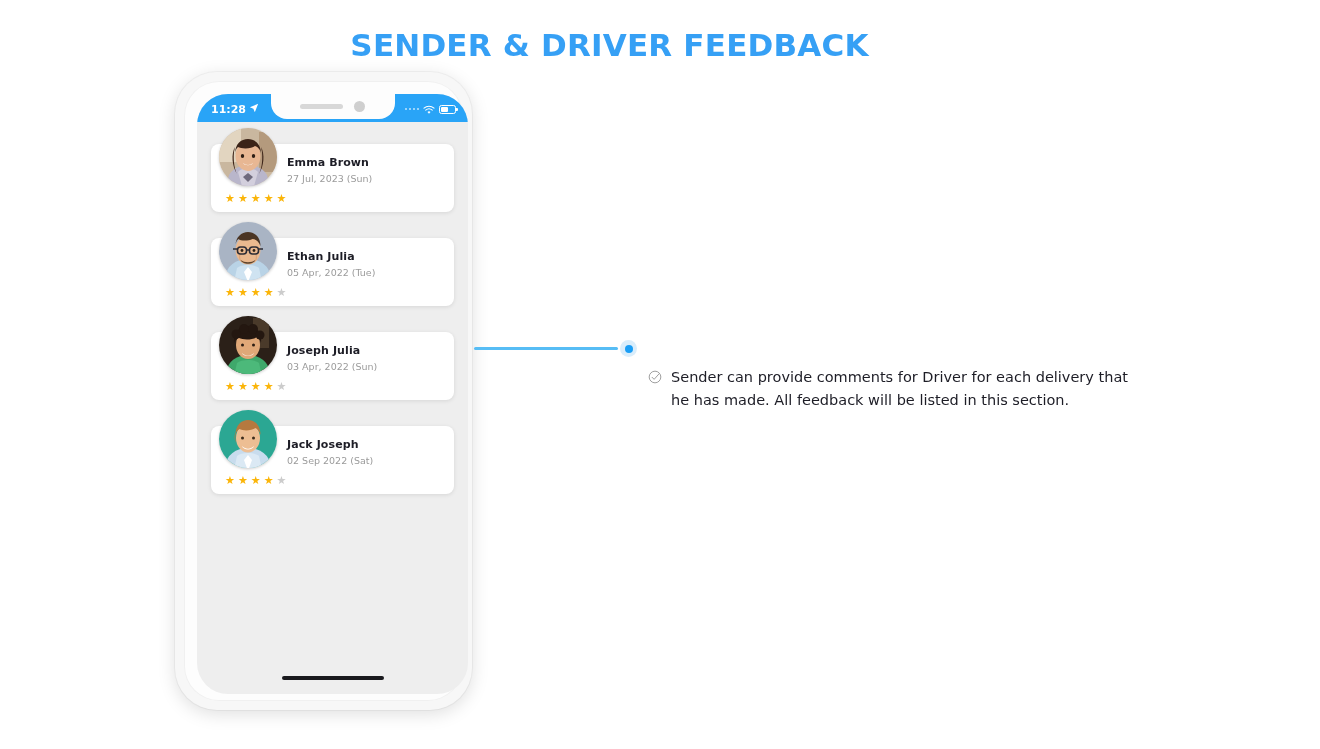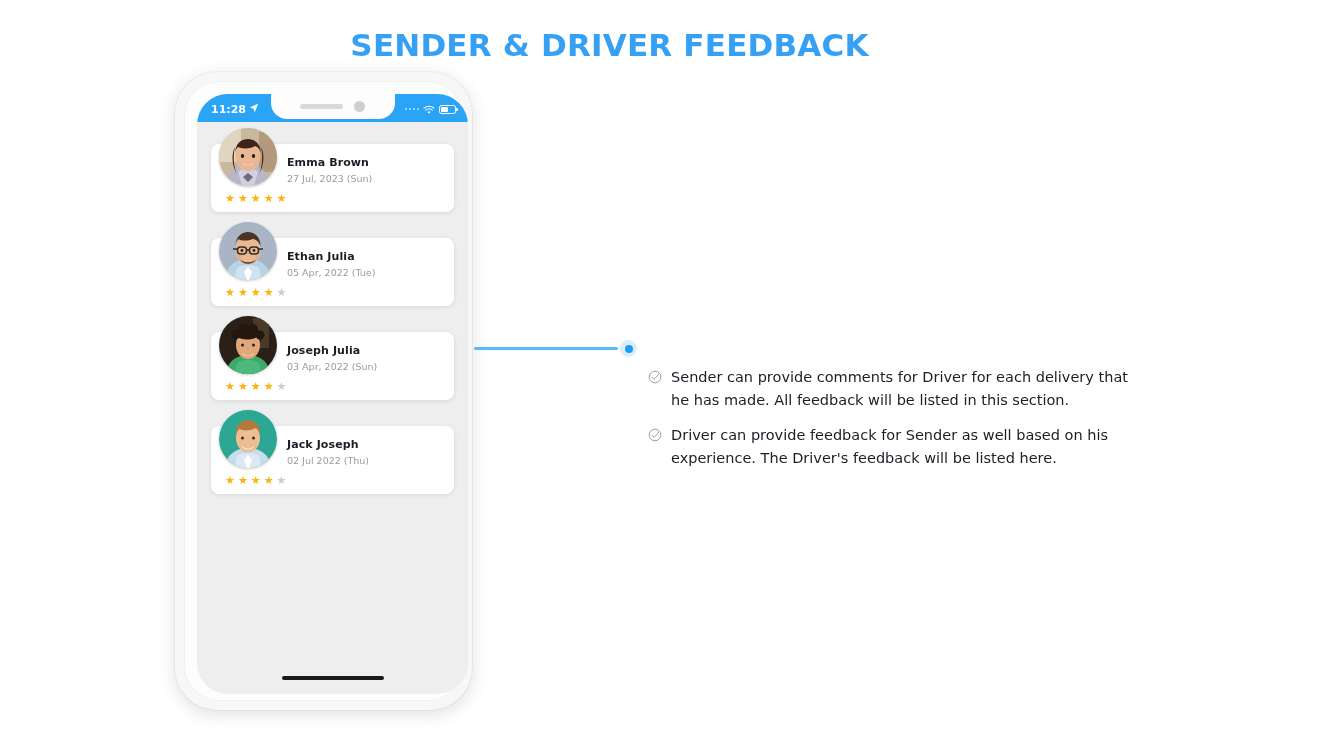--- a/index.html
+++ b/index.html
@@ -459,21 +459,21 @@
               <ellipse cx="29" cy="28" rx="12" ry="14.5" fill="#edbe93"></ellipse>
               <path d="M16.5 25c0-10 6-15 12.5-15s12.5 5 12.5 15c-1-4-3-6-5-7-4 3-13 3-16 1-2 1-3.5 3-4 6z" fill="#b5793f"></path>
               <path d="M17 22c-1 4-1 8 0 11-2-4-2-8 0-11z" fill="#b5793f"></path>
               <circle cx="23.5" cy="28" r="1.5" fill="#3b2b1c"></circle>
               <circle cx="34.5" cy="28" r="1.5" fill="#3b2b1c"></circle>
               <path d="M23 36c4 3.5 8 3.5 12 0-1 4.5-11 4.5-12 0z" fill="#ffffff"></path>
             </svg>
           </div>
           <div class="feed-meta">
             <div class="feed-name">Jack Joseph</div>
-            <div class="feed-date">02 Jul 2022 (Thu)</div>
+            <div class="feed-date">02 Sep 2022 (Sat)</div>
           </div>
           <div class="feed-stars">
             <span class="star">★</span>
             <span class="star">★</span>
             <span class="star">★</span>
             <span class="star">★</span>
             <span class="star empty">★</span>
           </div>
         </div>
 
@@ -492,22 +492,13 @@
 <div class="annotation">
   <div class="anno-item">
     <span class="anno-icon">
       <svg width="14" height="14" viewBox="0 0 24 24">
         <circle cx="12" cy="12" r="10" fill="none" stroke="#9e9e9e" stroke-width="1.7"></circle>
         <path d="M7 12.5l3.5 3.5L19 6.5" fill="none" stroke="#9e9e9e" stroke-width="1.7" stroke-linecap="round" stroke-linejoin="round"></path>
       </svg>
     </span>
     <span class="anno-text">Sender can provide comments for Driver for each delivery that he has made. All feedback will be listed in this section.</span>
   </div>
-  <div class="anno-item">
-    <span class="anno-icon">
-      <svg width="14" height="14" viewBox="0 0 24 24">
-        <circle cx="12" cy="12" r="10" fill="none" stroke="#9e9e9e" stroke-width="1.7"></circle>
-        <path d="M7 12.5l3.5 3.5L19 6.5" fill="none" stroke="#9e9e9e" stroke-width="1.7" stroke-linecap="round" stroke-linejoin="round"></path>
-      </svg>
-    </span>
-    <span class="anno-text">Driver can provide feedback for Sender as well based on his experience. The Driver's feedback will be listed here.</span>
-  </div>
 </div>
 
 </body></html>

